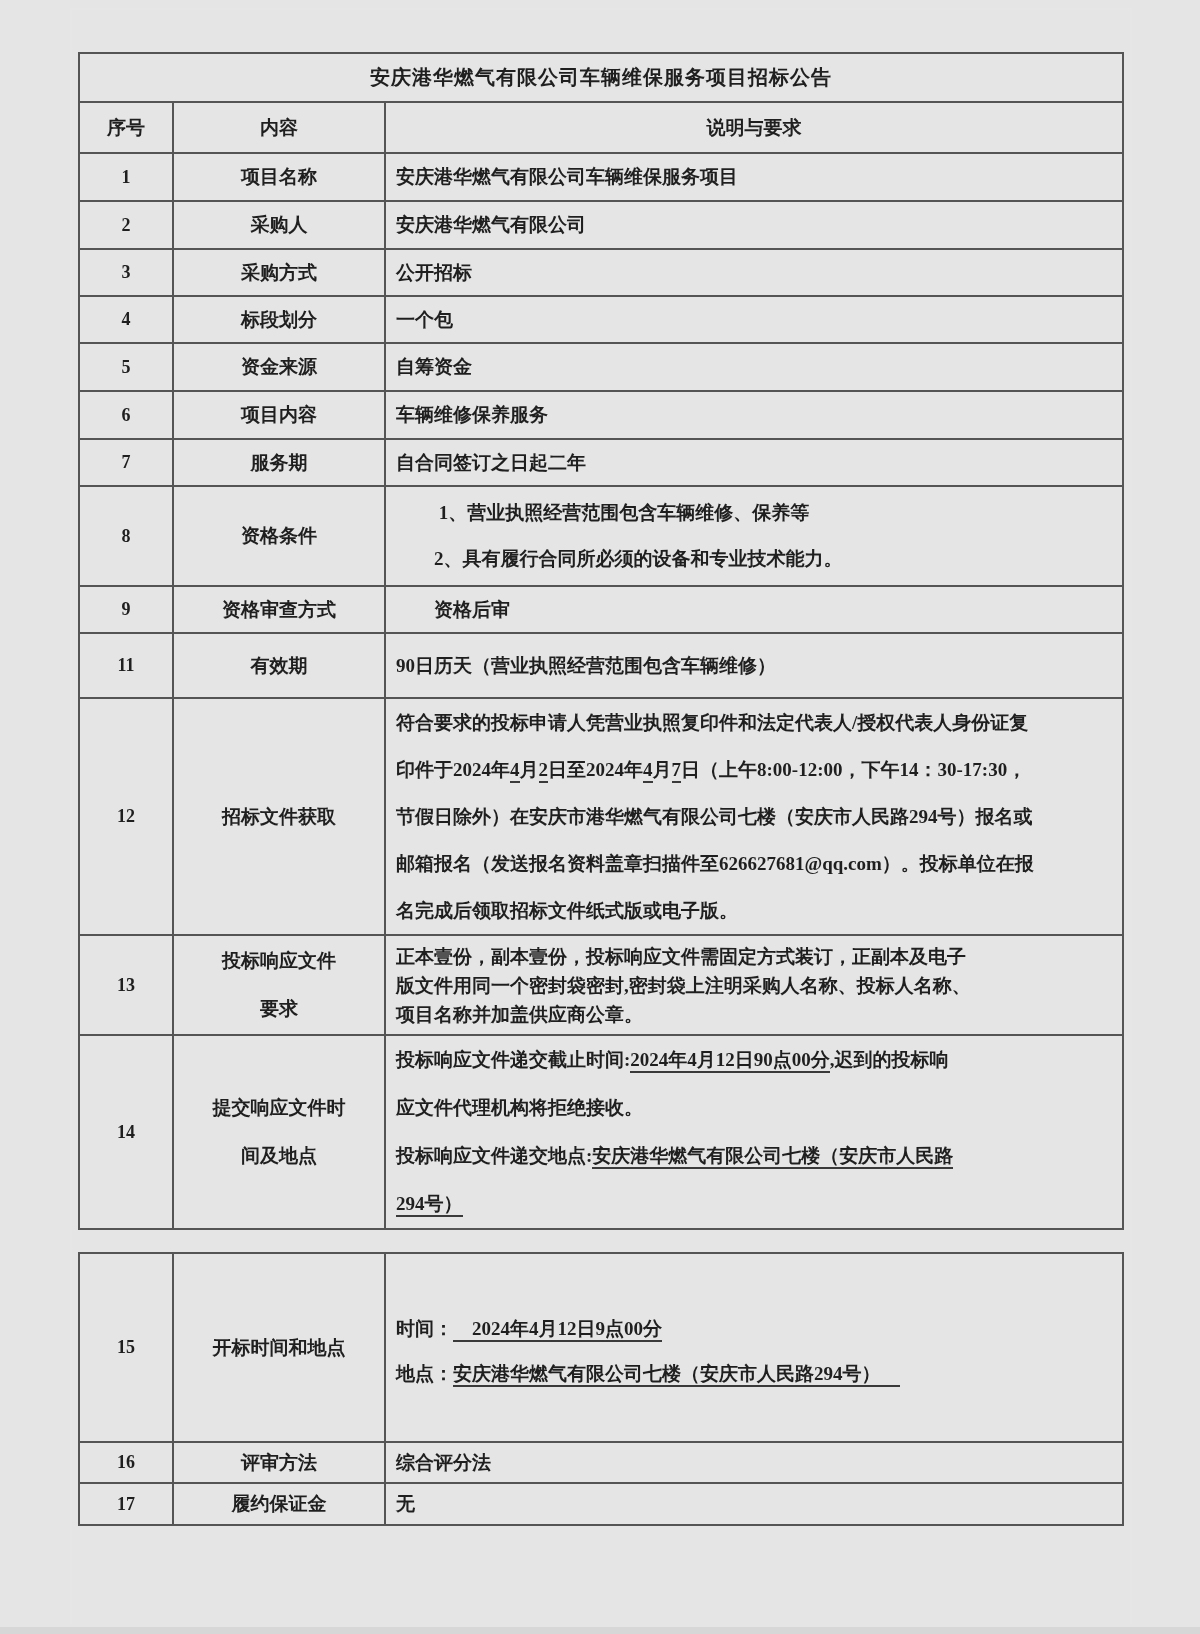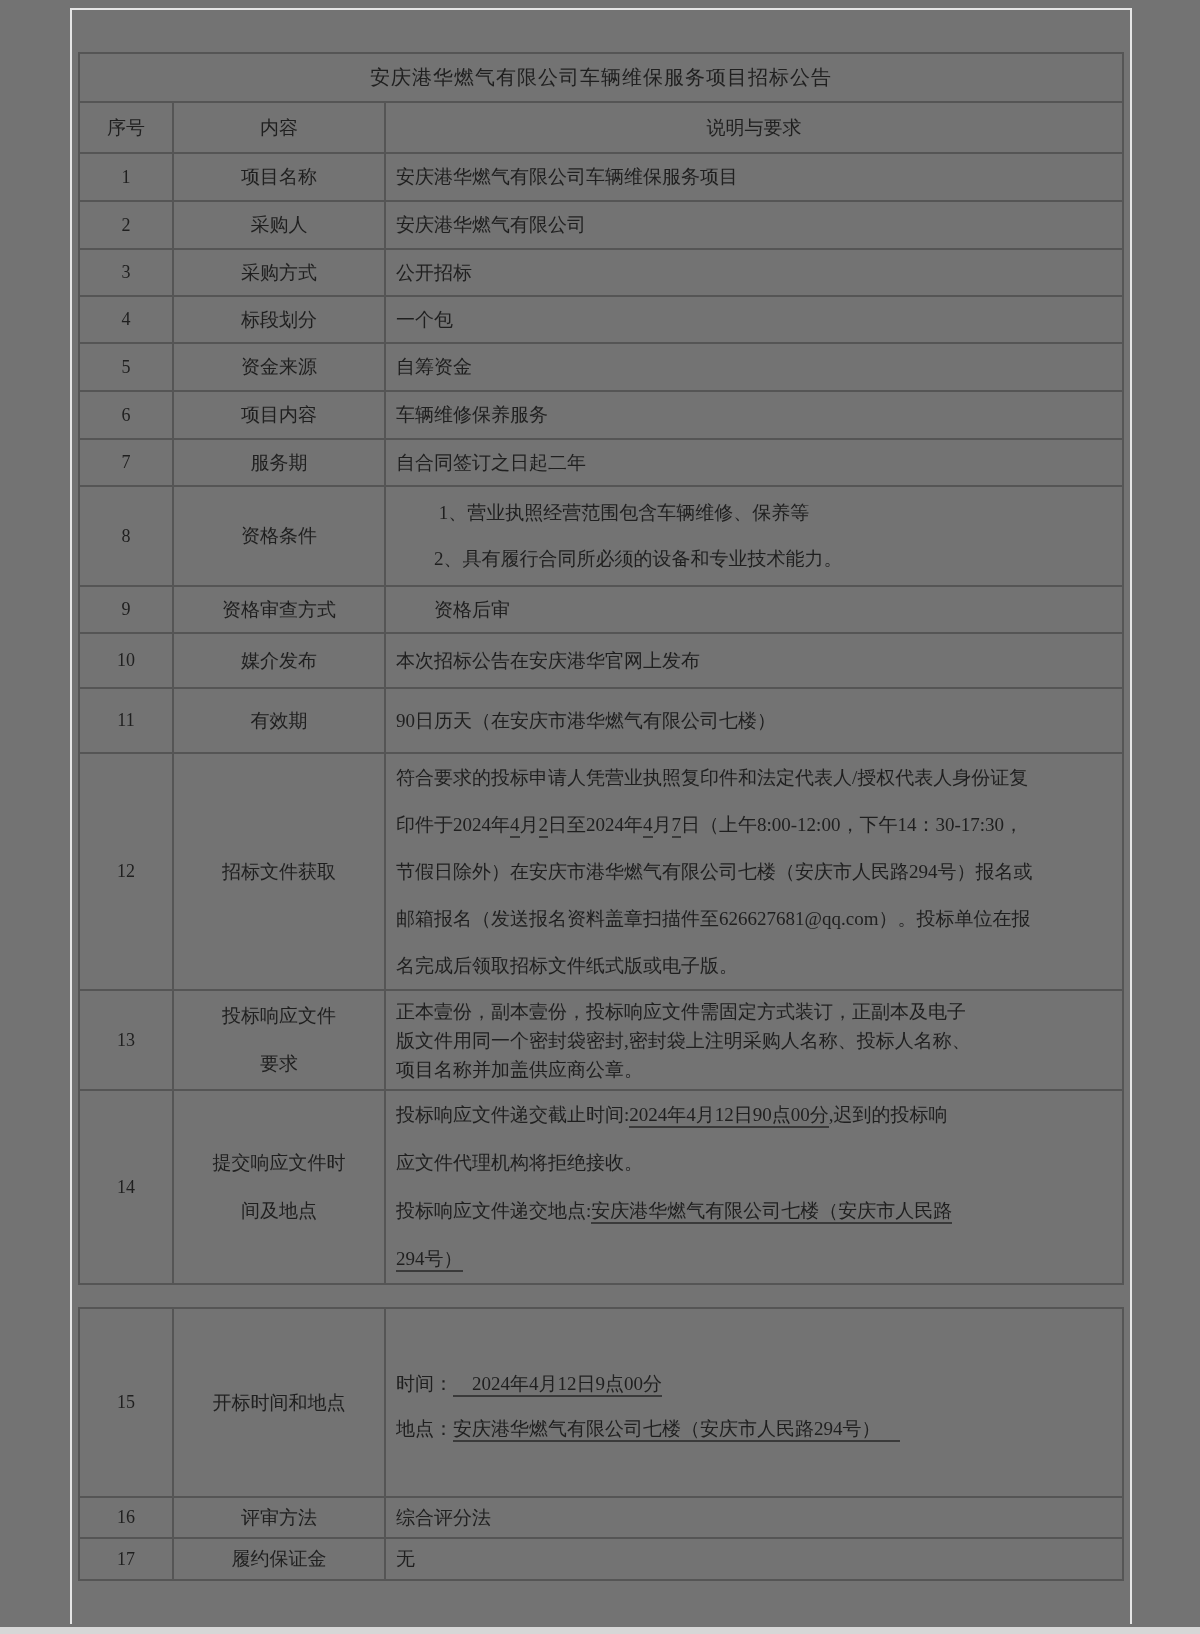--- a/index.html
+++ b/index.html
@@ -1,21 +1,21 @@
 <!DOCTYPE html>
 <html><head>
 <meta charset="utf-8">
 <style>
   html,body{margin:0;padding:0;background:#ffffff;}
   body{
     width:1200px;height:1634px;position:relative;overflow:hidden;
     font-family:"Liberation Serif","DejaVu Serif",serif;
     color:#1f1f1f;
   }
-  .page{position:absolute;inset:0;background:#737373;}
+  .page{position:absolute;inset:0;background:#e5e5e5;font-weight:bold;}
   
   .guide{position:absolute;background:#e6e6e6;}
   .guide-top{left:70px;right:68px;top:8px;height:2px;}
   .guide-left{left:70px;top:8px;bottom:10px;width:2px;}
   .guide-right{right:68px;top:8px;bottom:10px;width:2px;}
   .bottom-band{position:absolute;left:0;right:0;bottom:0;height:7px;background:#d7d7d7;}
 
   table.doc-table{
     border-collapse:collapse;table-layout:fixed;
     width:1044px;margin-left:78px;
@@ -146,36 +146,27 @@
     </tr>
     <tr style="height:47px">
       <td class="c-no">9</td>
       <td class="c-label">
             <div class="ln">资格审查方式</div>
           </td>
       <td class="c-desc">
             <div class="ln"><span>　　资格后审</span></div>
           </td>
     </tr>
-    <tr style="height:55px">
-      <td class="c-no">10</td>
-      <td class="c-label">
-            <div class="ln">媒介发布</div>
-          </td>
-      <td class="c-desc">
-            <div class="ln"><span>本次招标公告在安庆港华官网上发布</span></div>
-          </td>
-    </tr>
     <tr style="height:65px">
       <td class="c-no">11</td>
       <td class="c-label">
             <div class="ln">有效期</div>
           </td>
       <td class="c-desc">
-            <div class="ln"><span>90日历天（在安庆市港华燃气有限公司七楼）</span></div>
+            <div class="ln"><span>90日历天（营业执照经营范围包含车辆维修）</span></div>
           </td>
     </tr>
     <tr class="r12" style="height:237px">
       <td class="c-no">12</td>
       <td class="c-label">
             <div class="ln">招标文件获取</div>
           </td>
       <td class="c-desc">
             <div class="ln"><span>符合要求的投标申请人凭营业执照复印件和法定代表人/授权代表人身份证复</span></div>
             <div class="ln"><span>印件于2024年</span><span class="u">4</span><span>月</span><span class="u">2</span><span>日至2024年</span><span class="u">4</span><span>月</span><span class="u">7</span><span>日（上午8:00-12:00，下午14：30-17:30，</span></div>

